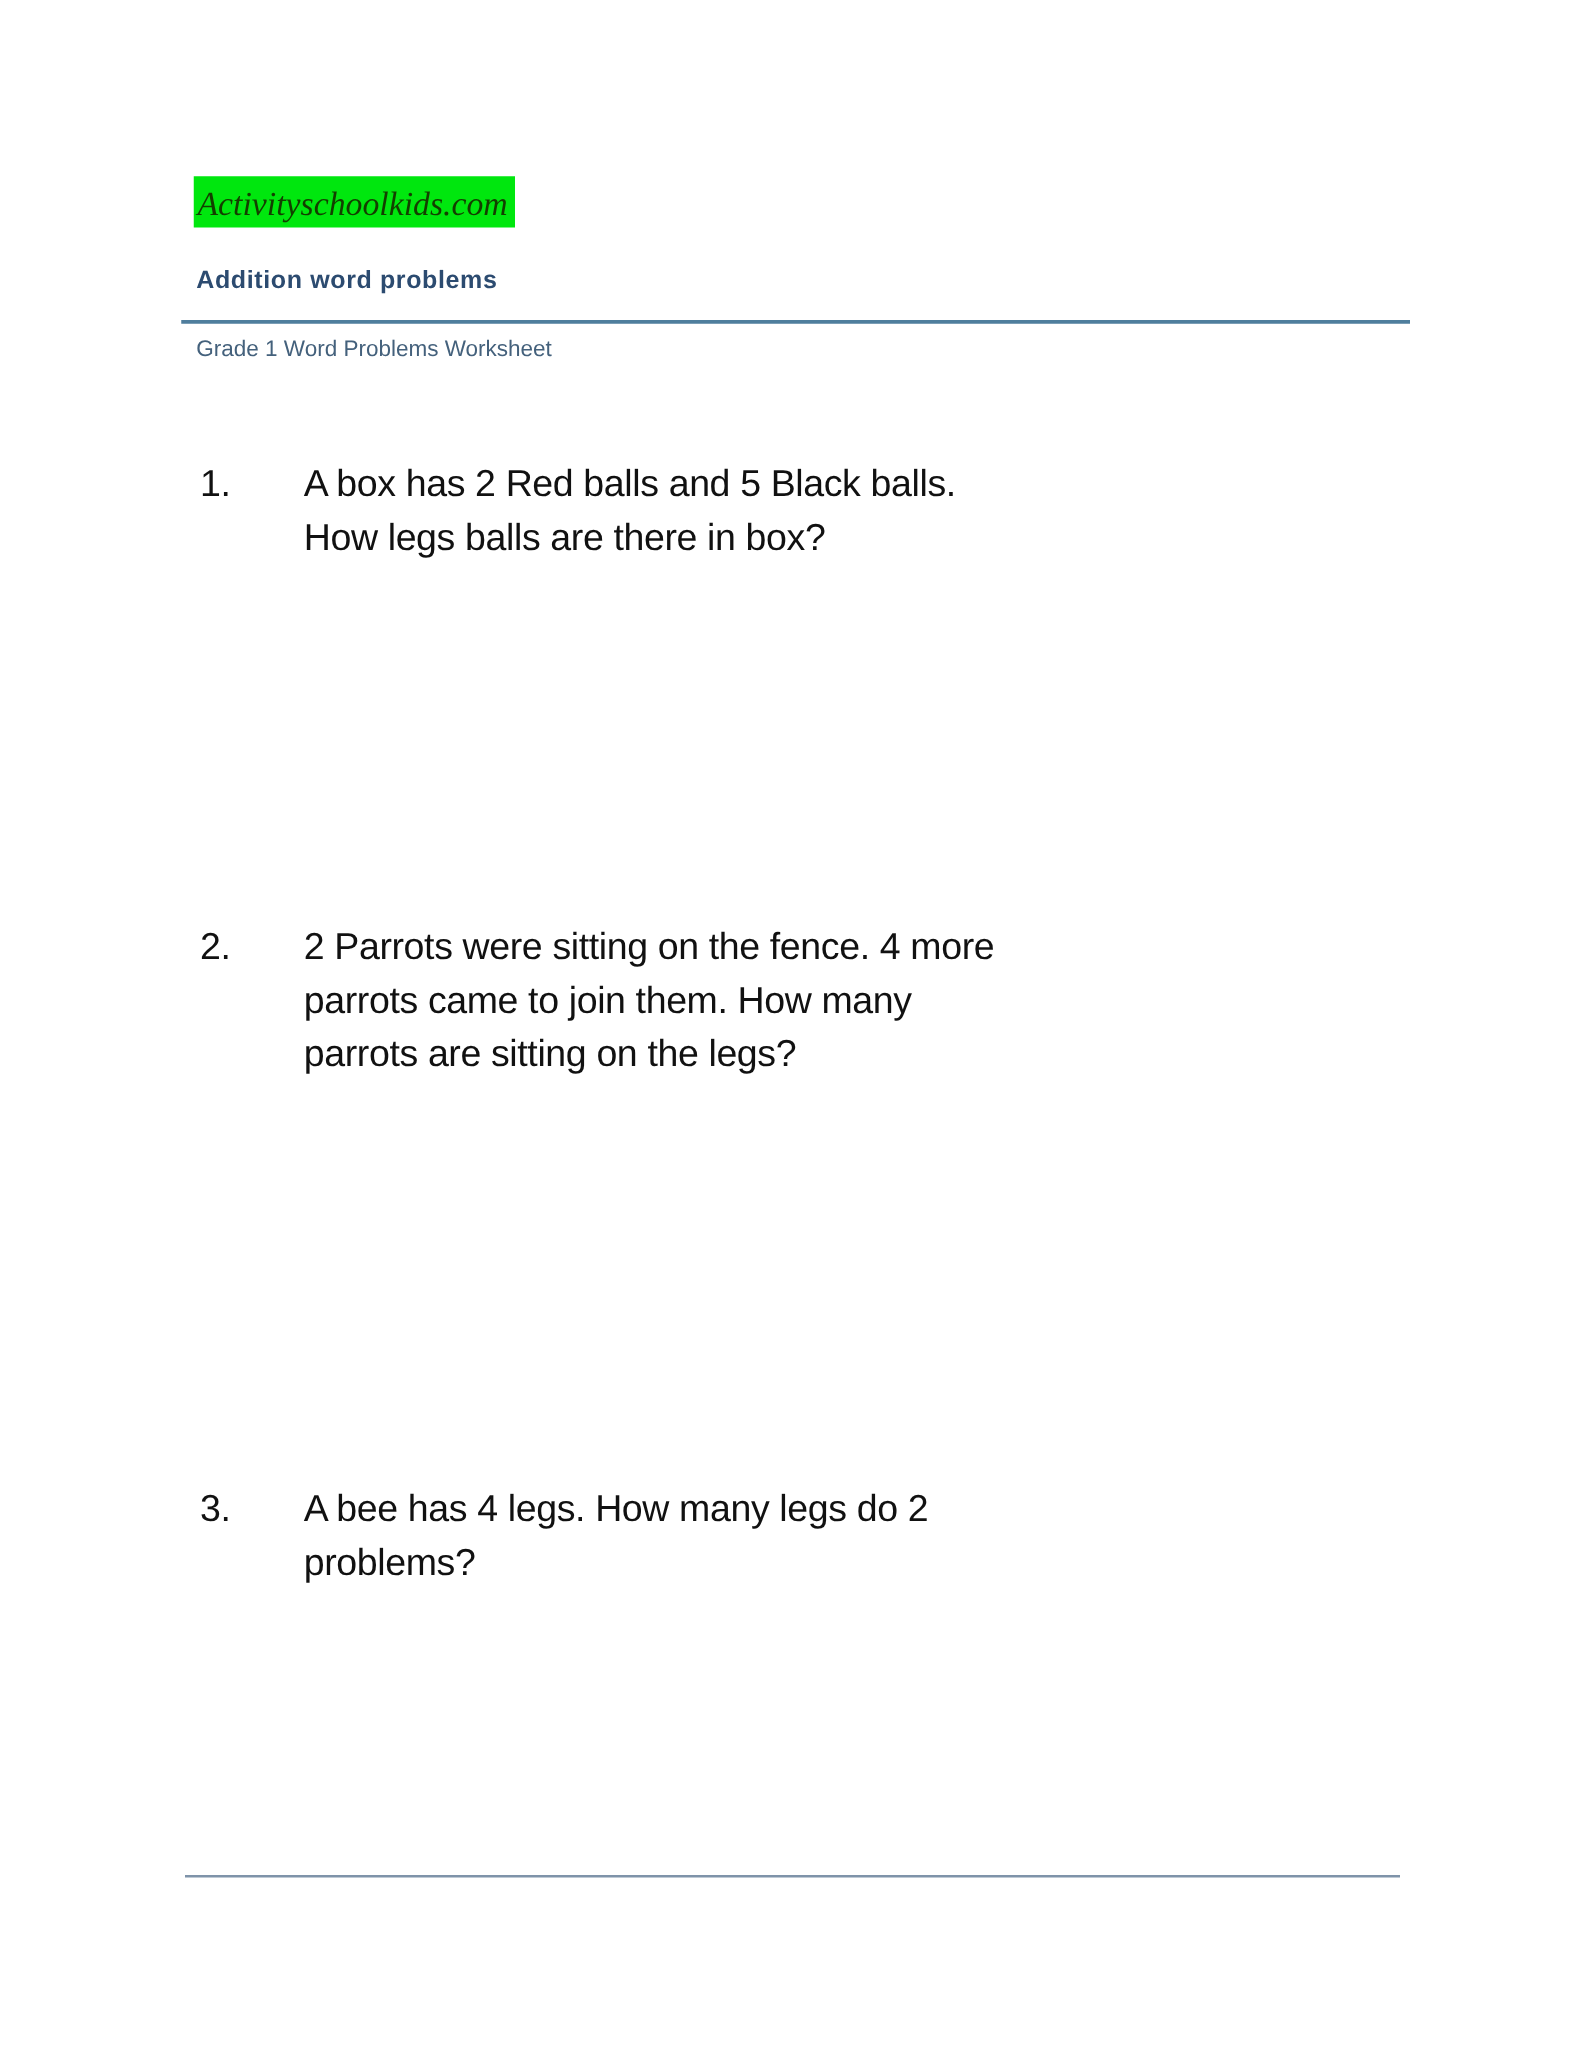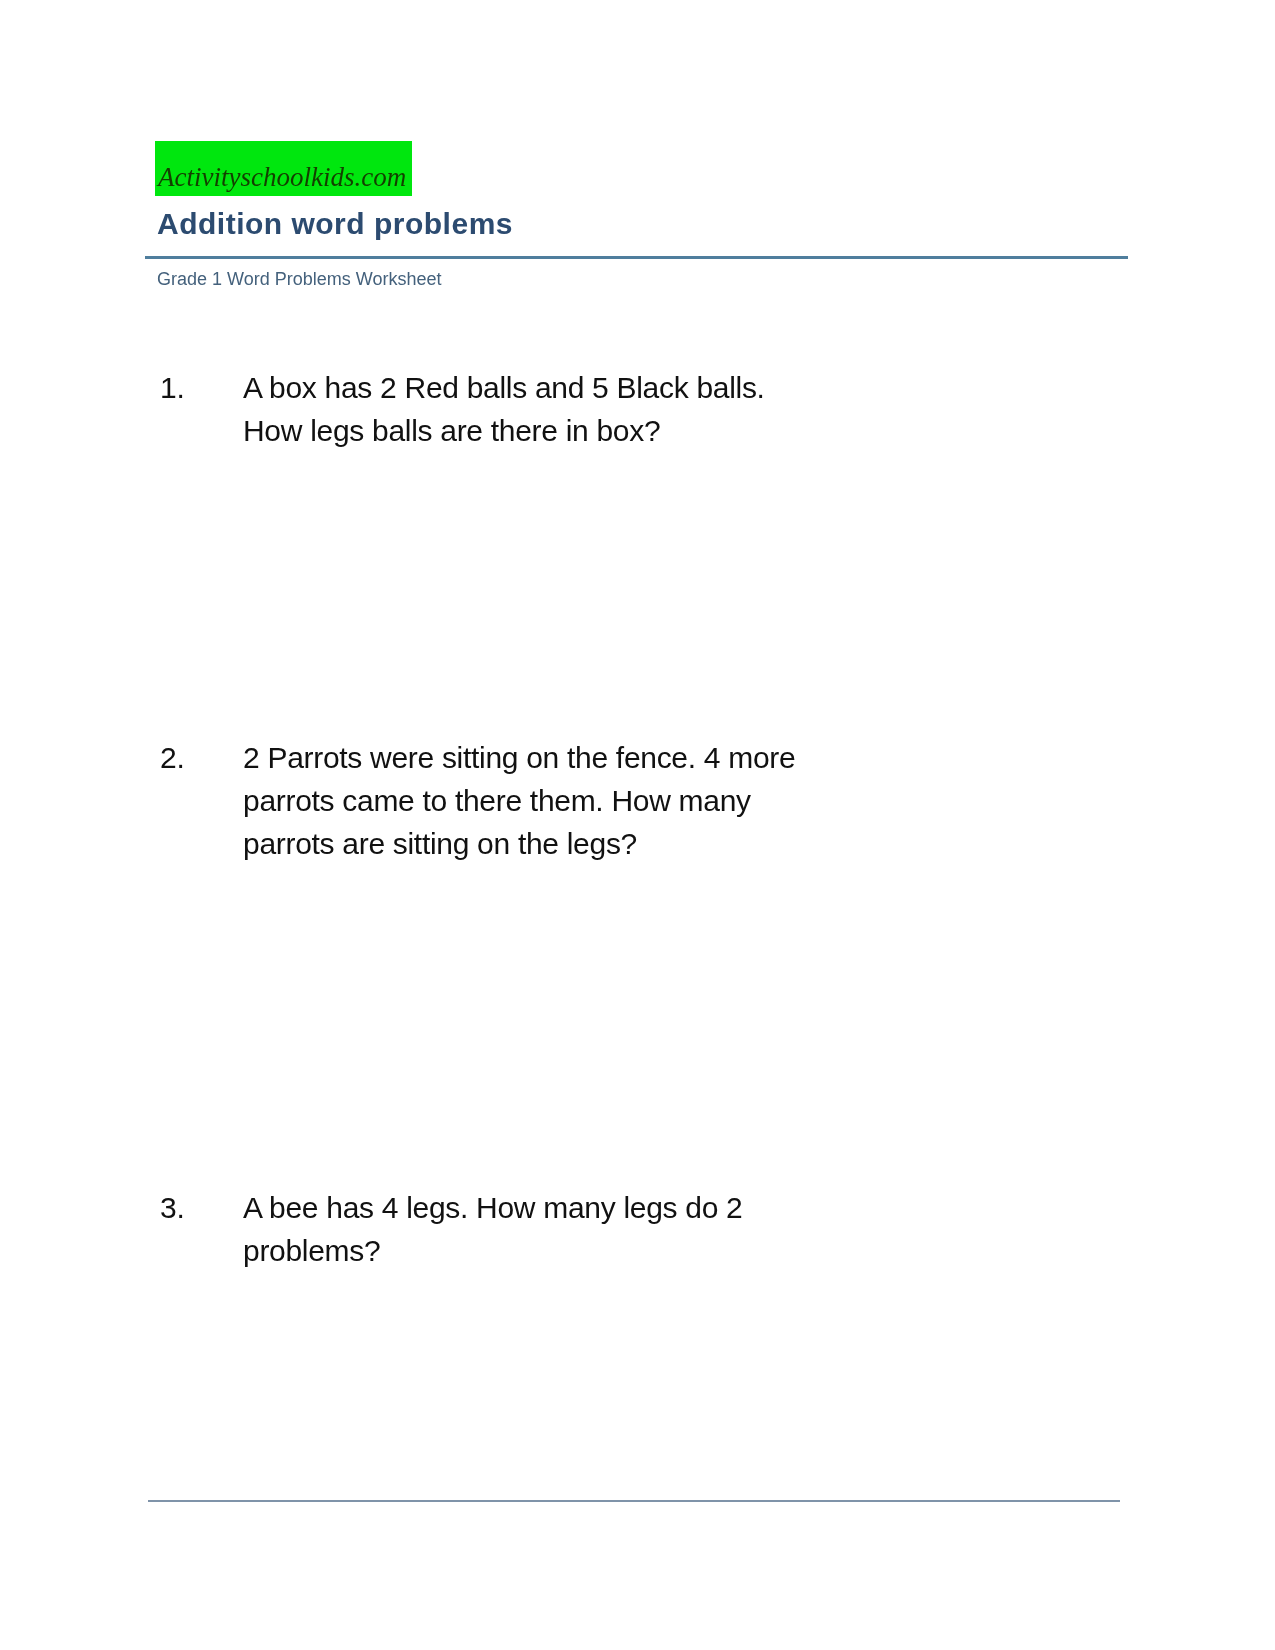--- a/index.html
+++ b/index.html
@@ -30,28 +30,28 @@
     top: 141px;
   }
   .site-highlight span {
     display: inline-block;
     background: var(--highlight-bg);
     color: var(--highlight-text);
     font-family: "Liberation Serif", serif;
     font-style: italic;
     font-size: 27px;
     line-height: 36px;
-    padding: 18px 6px 1px 3px;
+    padding: 4px 6px 1px 3px;
   }
   .title {
     position: absolute;
     left: 157px;
     top: 205px;
     margin: 0;
-    font-size: 30px;
+    font-size: 20px;
     font-weight: bold;
     line-height: 38px;
     color: var(--title);
     letter-spacing: 0.5px;
   }
   .rule {
     position: absolute;
     height: 3px;
   }
   .rule-top {
@@ -116,21 +116,21 @@
     <div class="ptext">
       <div class="pline">A box has 2 Red balls and 5 Black balls.</div>
       <div class="pline">How legs balls are there in box?</div>
     </div>
   </div>
 
   <div class="problem problem-2">
     <div class="num">2.</div>
     <div class="ptext">
       <div class="pline">2 Parrots were sitting on the fence. 4 more</div>
-      <div class="pline">parrots came to there them. How many</div>
+      <div class="pline">parrots came to join them. How many</div>
       <div class="pline">parrots are sitting on the legs?</div>
     </div>
   </div>
 
   <div class="problem problem-3">
     <div class="num">3.</div>
     <div class="ptext">
       <div class="pline">A bee has 4 legs. How many legs do 2</div>
       <div class="pline">problems?</div>
     </div>

